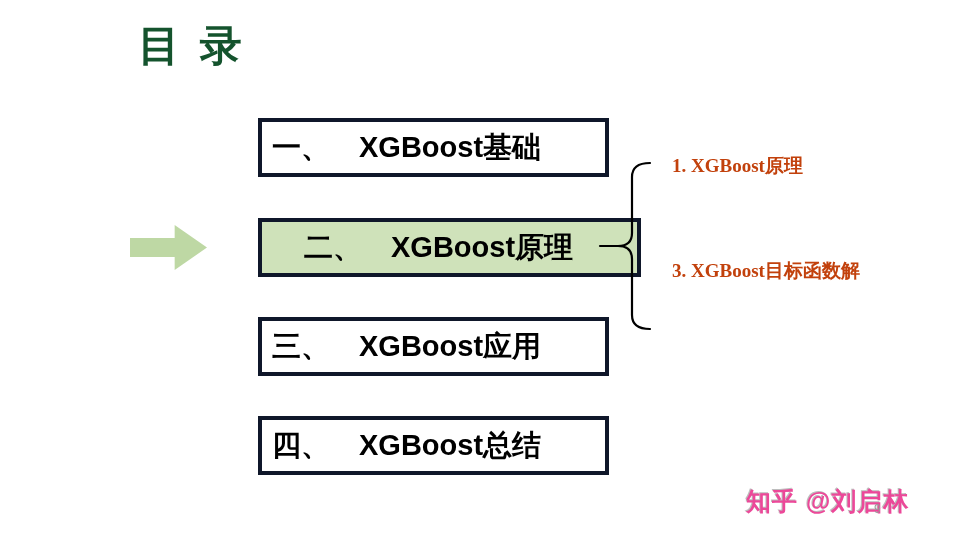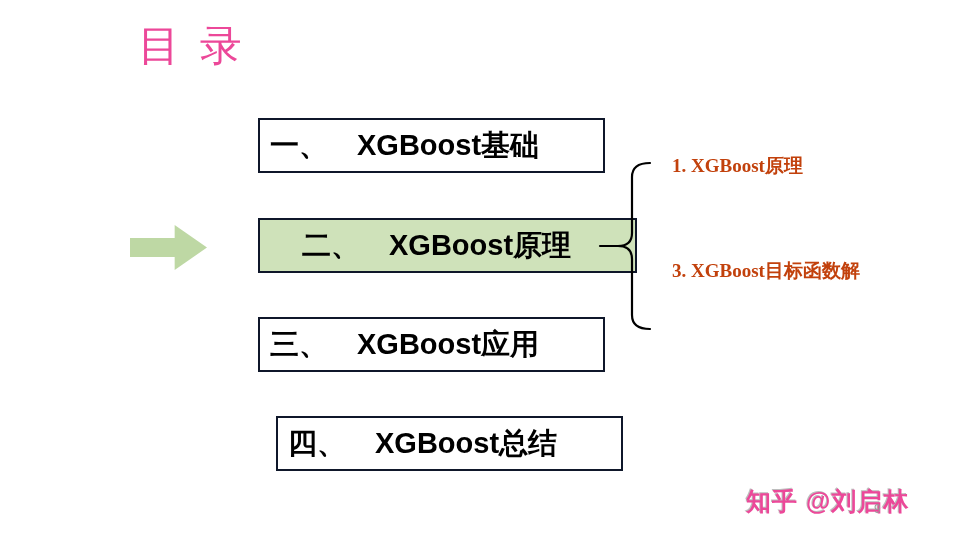--- a/index.html
+++ b/index.html
@@ -2,35 +2,35 @@
 <html><head>
 <meta charset="utf-8">
 <style>
   html,body{margin:0;padding:0;background:#ffffff;}
   .slide{
     position:relative;width:960px;height:540px;background:#ffffff;overflow:hidden;
     font-family:"Liberation Sans","DejaVu Sans",sans-serif;color:#000;
   }
   .title{
     position:absolute;left:138px;top:18px;margin:0;
-    font-size:42px;font-weight:400;letter-spacing:4px;color:#ec4899;
+    font-size:42px;font-weight:700;letter-spacing:4px;color:#14532d;
   }
   .arrow{
     position:absolute;left:130px;top:225px;width:77px;height:45px;
     background:#bed8a4;
     clip-path:polygon(0 29%,58% 29%,58% 0,100% 50%,58% 100%,58% 71%,0 71%);
   }
   .box{
     position:absolute;left:258px;width:333px;height:51px;
-    border:2px solid #0f172a;background:#ffffff;
+    border:4px solid #0f172a;background:#ffffff;
     display:flex;align-items:center;
     font-size:29px;font-weight:800;padding-left:10px;white-space:nowrap;
   }
   .box.highlight{background:#cfe2ba;padding-left:42px;}
-  .box1{top:118px;} .box2{top:218px;} .box3{top:317px;} .box4{top:416px;margin-left:18px;}
+  .box1{top:118px;} .box2{top:218px;} .box3{top:317px;} .box4{top:416px;}
   .brace{position:absolute;left:598px;top:160px;}
   .sub{
     position:absolute;left:672px;height:26px;line-height:26px;
     font-size:19px;font-weight:800;white-space:nowrap;color:#c2410c;font-family:Liberation Serif, serif;
   }
   .sub1{top:153px;} .sub2{top:205px;} .sub3{top:258px;} .sub4{top:310px;}
   .watermark{
     position:absolute;left:746px;top:485px;
     font-size:25px;font-weight:700;color:#ec4899;letter-spacing:1px;
     text-shadow:-1px -1px 0 #bdbdbd,1px 1px 0 #ffffff;white-space:nowrap;

